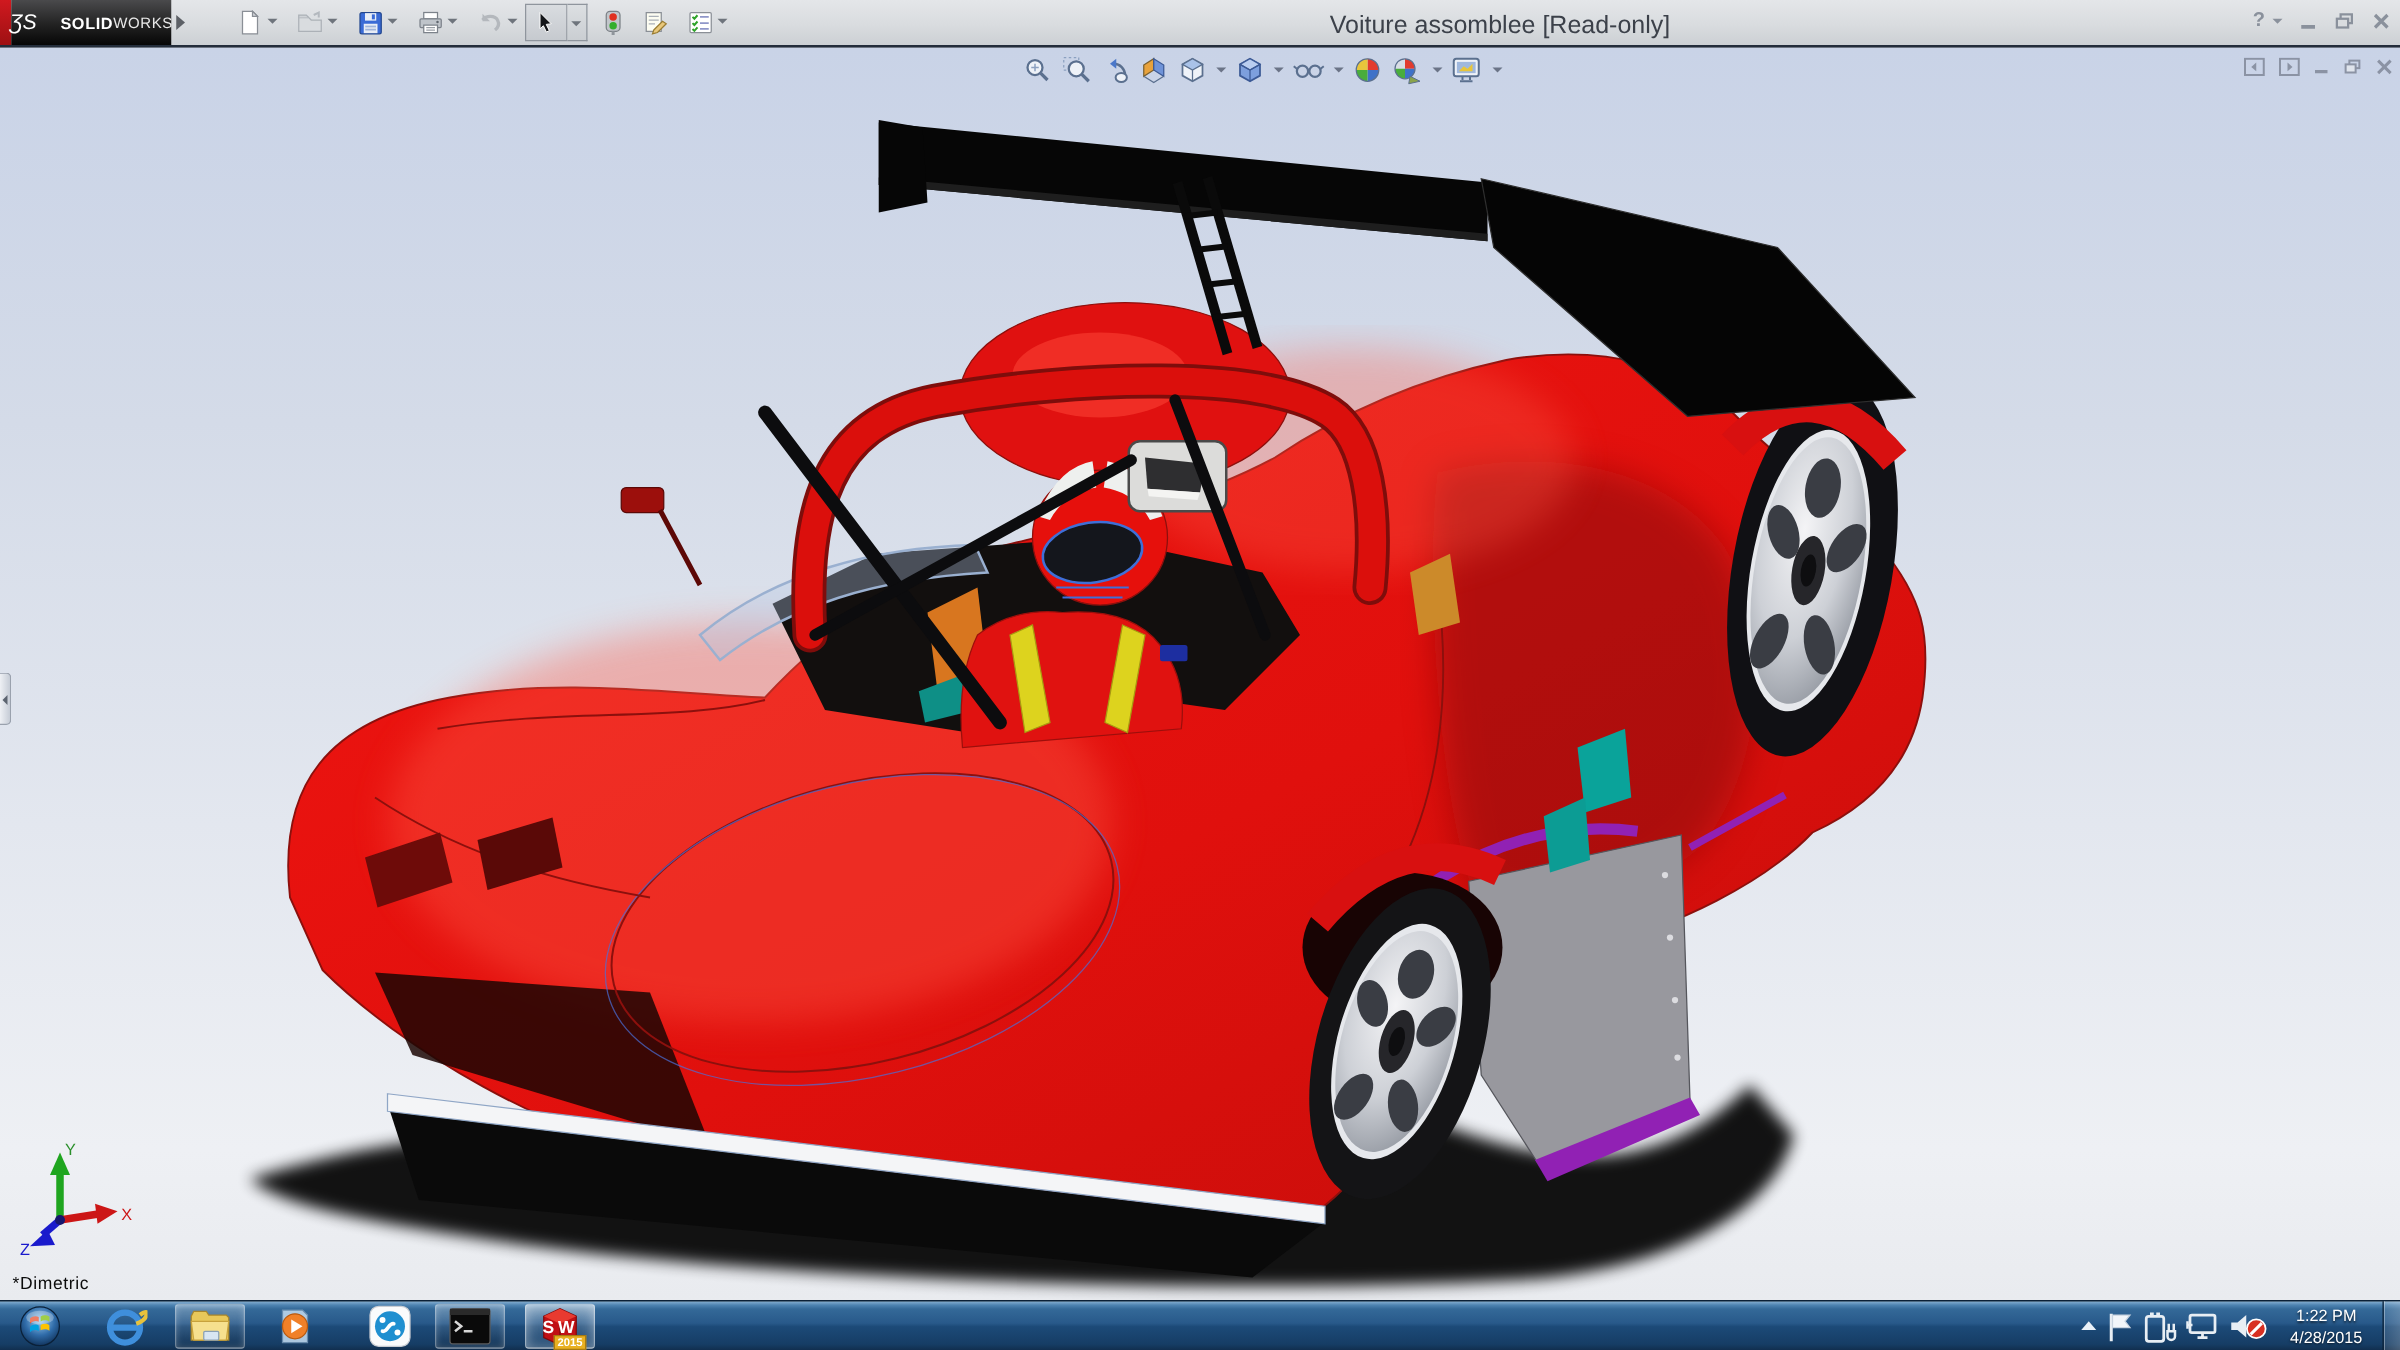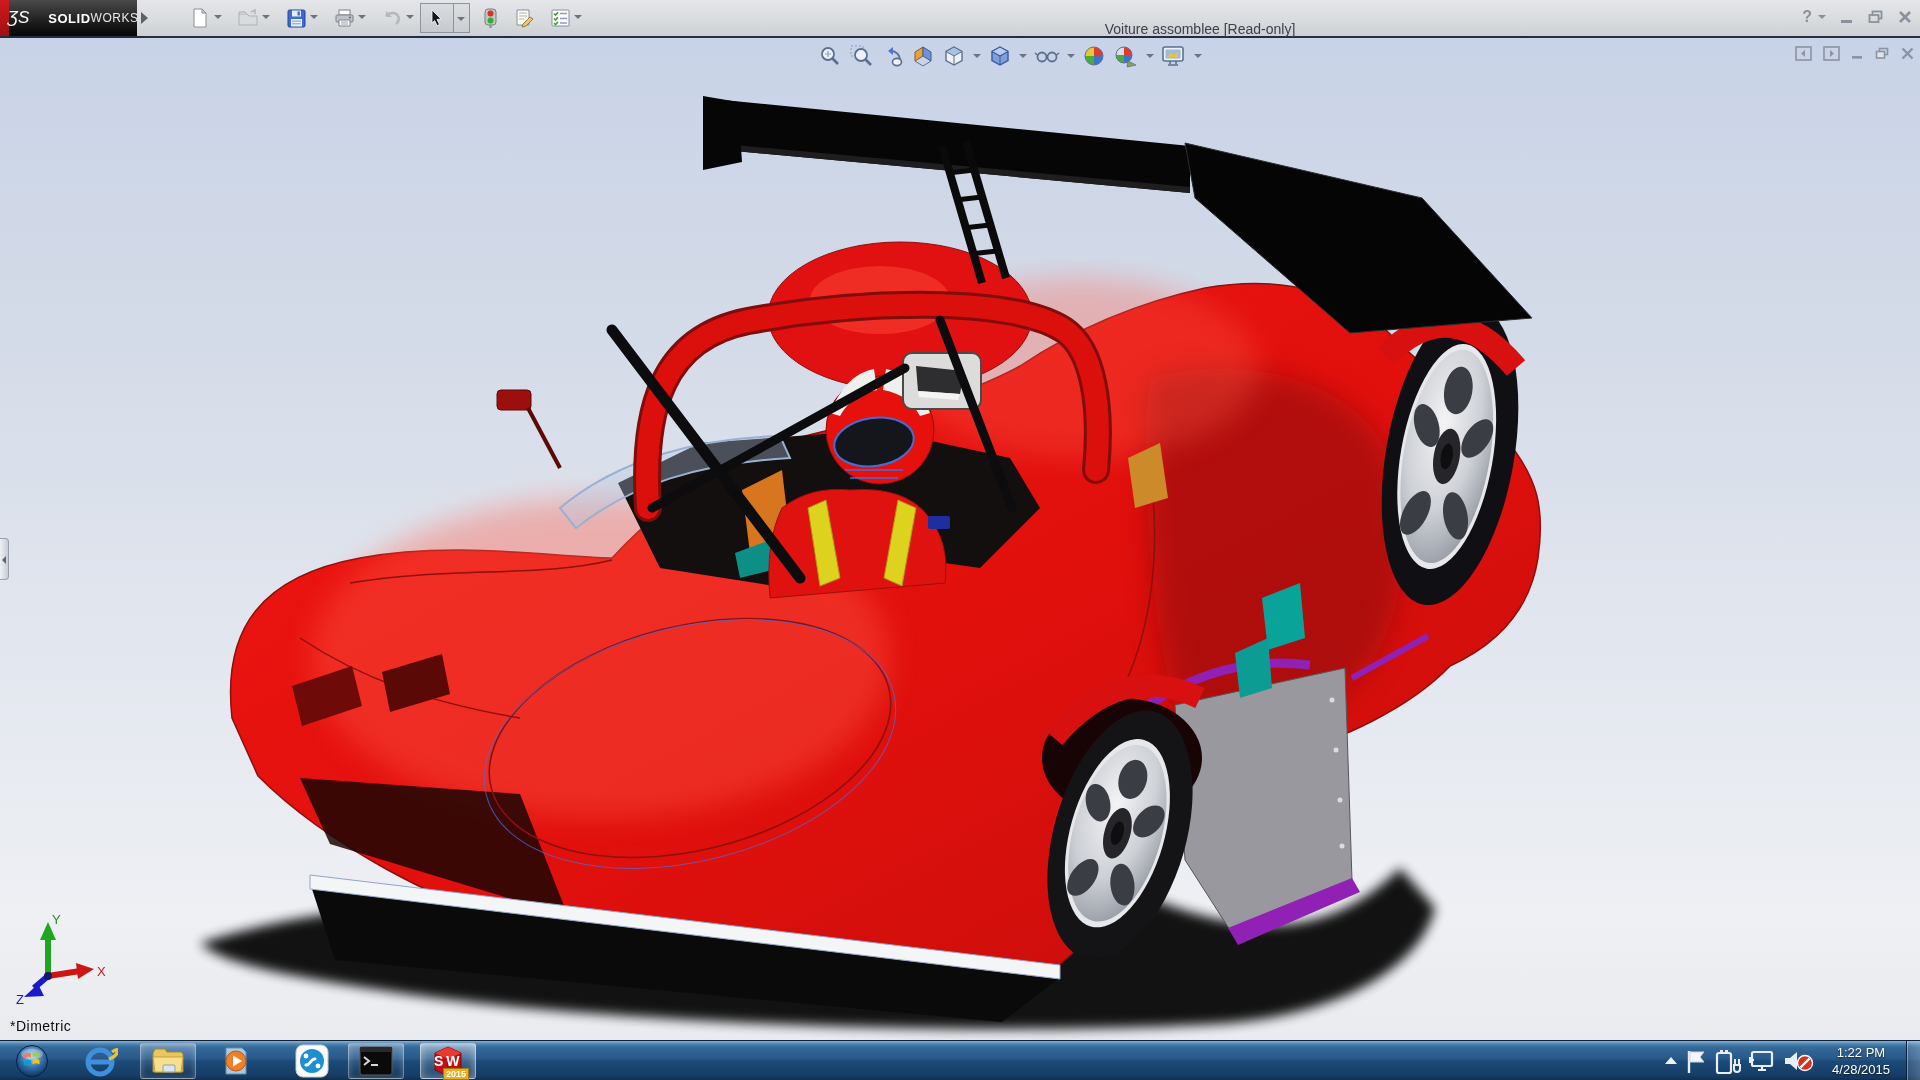--- a/index.html
+++ b/index.html
@@ -21,22 +21,22 @@
   .logo-flyout { position:absolute; left:141px; top:12px; width:0; height:0;
     border-left:7px solid #5c6066; border-top:6px solid transparent; border-bottom:6px solid transparent; }
   .tb-btn { position:absolute; top:6px; width:24px; height:24px; display:flex; align-items:center; justify-content:center; }
   .dd { position:absolute; top:15px; width:0; height:0;
     border-top:4px solid #6e747c; border-left:4px solid transparent; border-right:4px solid transparent; }
   .sel-box { position:absolute; left:420px; top:3px; width:34px; height:30px;
     border:1px solid #8f959d; background:linear-gradient(180deg,#d9dce0,#c6cacf);
     display:flex; align-items:center; justify-content:center; }
   .sel-dd-box { position:absolute; left:454px; top:3px; width:16px; height:30px;
     border:1px solid #8f959d; border-left:none; background:linear-gradient(180deg,#dcdfe2,#caced2); }
-  .title-text { position:absolute; left:1200px; top:21px; transform:translateX(-50%);
-    font-size:14px; color:#3c414a; white-space:nowrap; }
+  .title-text { position:absolute; left:1200px; top:9px; transform:translateX(-50%);
+    font-size:20px; color:#3c414a; white-space:nowrap; }
   .win-ctrls { position:absolute; right:8px; top:8px; display:flex; align-items:center; gap:14px; color:#7a818c; }
   .help-glyph { font-size:16px; font-weight:bold; color:#8a919c; }
   .help-dd { width:0;height:0;border-top:4px solid #8a919c;border-left:4px solid transparent;border-right:4px solid transparent; margin-left:-8px; }
 
   
   .viewport { position:absolute; left:0; top:38px; width:1920px; height:1002px;
     background:linear-gradient(180deg,#c9d3e7 0%,#d4dbe8 30%,#e3e7ef 62%,#eef0f4 88%,#e9ebef 100%); }
   .hud { position:absolute; left:818px; top:4px; height:28px; display:flex; align-items:center; gap:7px; }
   .hud .hdd { width:0;height:0;border-top:4px solid #6b7487;border-left:4px solid transparent;border-right:4px solid transparent; }
   .doc-ctrls { position:absolute; right:6px; top:8px; display:flex; align-items:center; gap:11px; }

